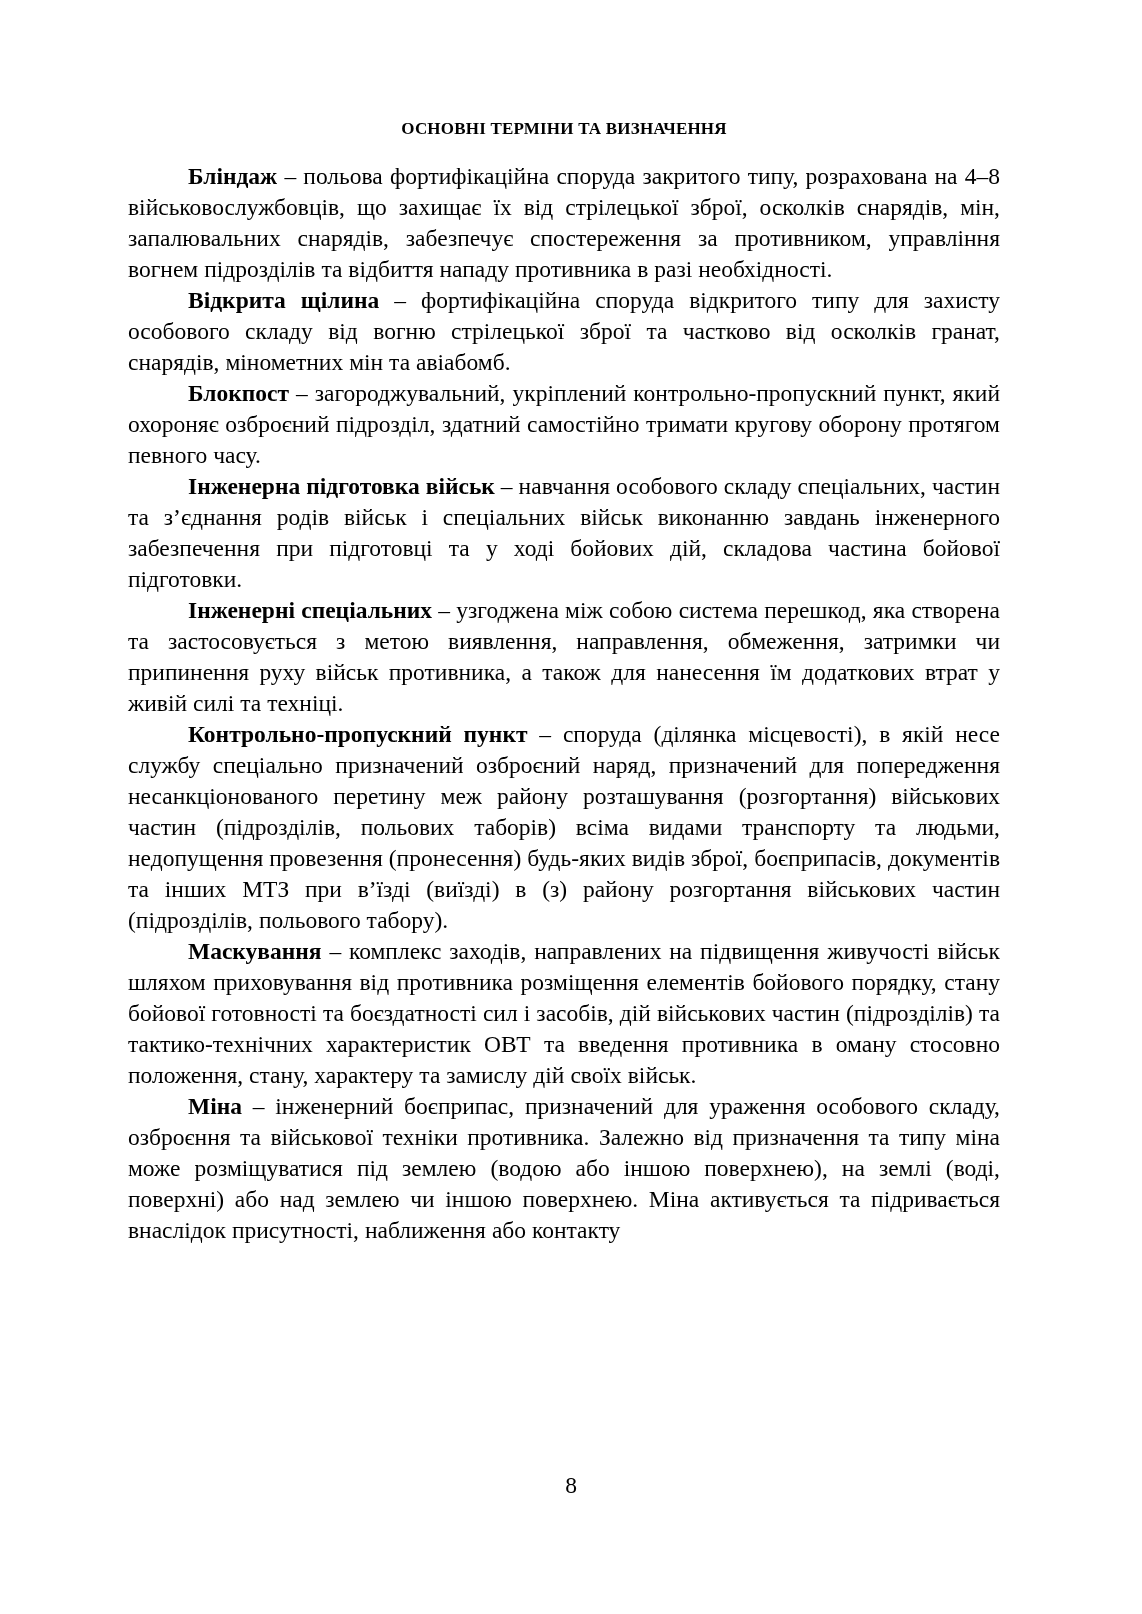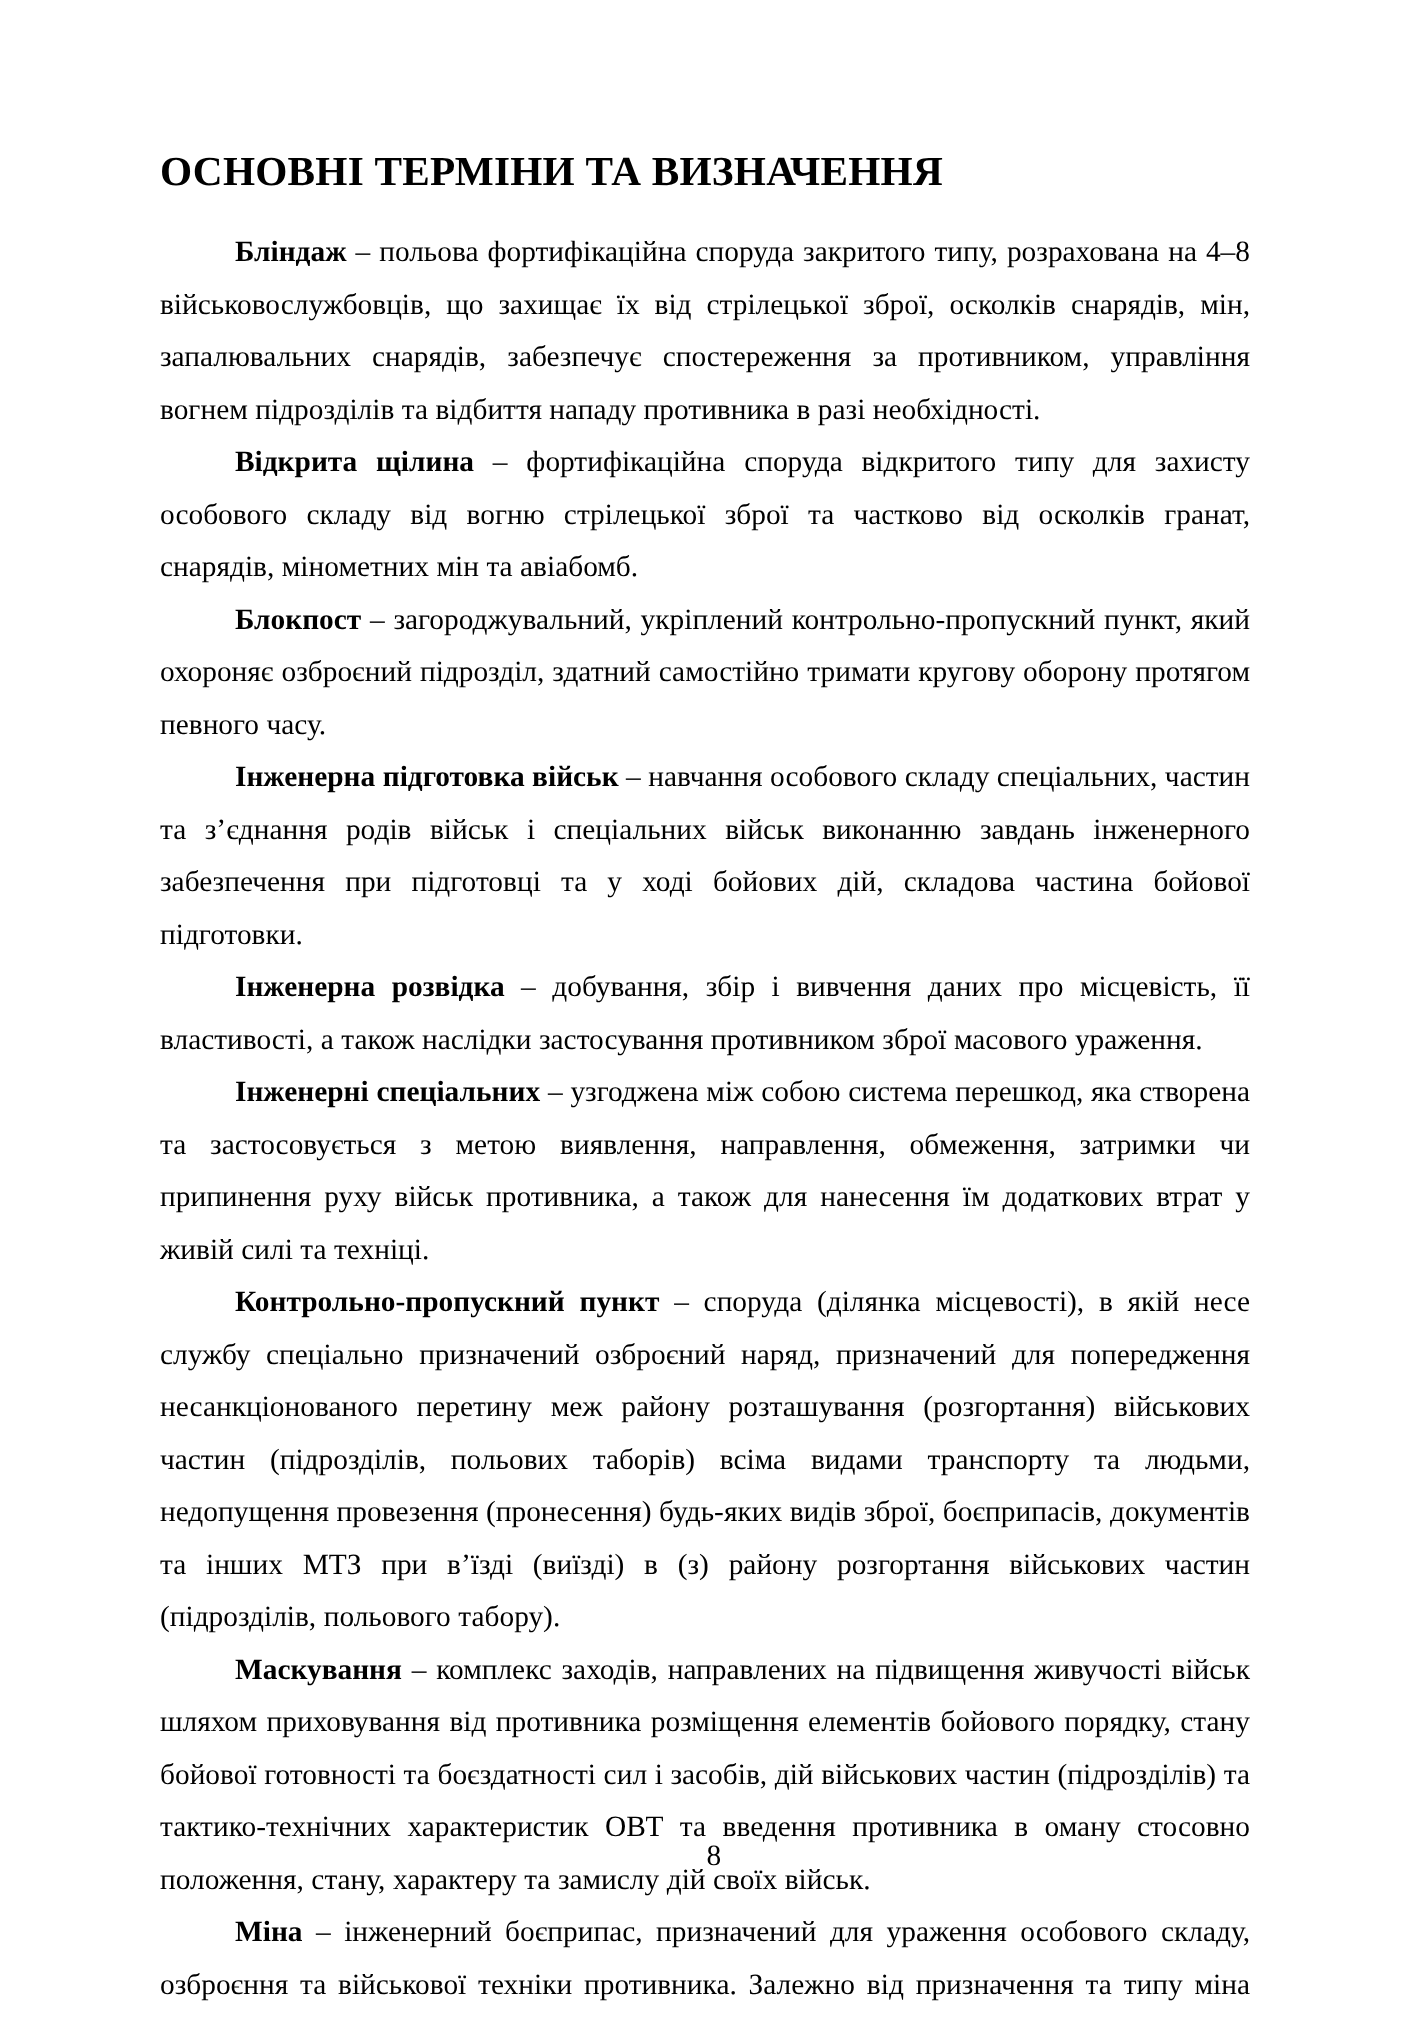--- a/index.html
+++ b/index.html
@@ -19,30 +19,30 @@
     color: #000000;
     overflow: hidden;
   }
   .content {
     position: absolute;
     left: 128px;
     top: 118px;
     width: 872px;
   }
   .doc-title {
-    font-size: 33px;
+    font-size: 17px;
     font-weight: bold;
-    text-align: left;
+    text-align: center;
     letter-spacing: 0.2px;
     line-height: 1.25;
     margin: 0 0 22px 0;
   }
   .para {
     font-size: 23.5px;
-    line-height: 42px;
+    line-height: 31px;
     text-align: justify;
     text-justify: inter-word;
     text-indent: 60px;
     margin: 0;
     hyphens: none;
     word-spacing: 0.1px;
   }
   .term {
     font-weight: bold;
   }
@@ -63,21 +63,20 @@
 
   <div class="content">
 
     <h1 class="doc-title">ОСНОВНІ ТЕРМІНИ ТА ВИЗНАЧЕННЯ</h1>
 
     <div id="entries-container">
         <p class="para"><span class="term">Бліндаж</span><span class="definition"> – польова фортифікаційна споруда закритого типу, розрахована на 4–8 військовослужбовців, що захищає їх від стрілецької зброї, осколків снарядів, мін, запалювальних снарядів, забезпечує спостереження за противником, управління вогнем підрозділів та відбиття нападу противника в разі необхідності.</span></p>
         <p class="para"><span class="term">Відкрита щілина</span><span class="definition"> – фортифікаційна споруда відкритого типу для захисту особового складу від вогню стрілецької зброї та частково від осколків гранат, снарядів, мінометних мін та авіабомб.</span></p>
         <p class="para"><span class="term">Блокпост</span><span class="definition"> – загороджувальний, укріплений контрольно-пропускний пункт, який охороняє озброєний підрозділ, здатний самостійно тримати кругову оборону протягом певного часу.</span></p>
         <p class="para"><span class="term">Інженерна підготовка військ</span><span class="definition"> – навчання особового складу спеціальних, частин та з’єднання родів військ і спеціальних військ виконанню завдань інженерного забезпечення при підготовці та у ході бойових дій, складова частина бойової підготовки.</span></p>
-        <p class="para"><span class="term">Інженерна розвідка</span><span class="definition"> – добування, збір і вивчення даних про місцевість, її властивості, а також наслідки застосування противником зброї масового ураження.</span></p>
         <p class="para"><span class="term">Інженерні спеціальних</span><span class="definition"> – узгоджена між собою система перешкод, яка створена та застосовується з метою виявлення, направлення, обмеження, затримки чи припинення руху військ противника, а також для нанесення їм додаткових втрат у живій силі та техніці.</span></p>
         <p class="para"><span class="term">Контрольно-пропускний пункт</span><span class="definition"> – споруда (ділянка місцевості), в якій несе службу спеціально призначений озброєний наряд, призначений для попередження несанкціонованого перетину меж району розташування (розгортання) військових частин (підрозділів, польових таборів) всіма видами транспорту та людьми, недопущення провезення (пронесення) будь-яких видів зброї, боєприпасів, документів та інших МТЗ при в’їзді (виїзді) в (з) району розгортання військових частин (підрозділів, польового табору).</span></p>
         <p class="para"><span class="term">Маскування</span><span class="definition"> – комплекс заходів, направлених на підвищення живучості військ шляхом приховування від противника розміщення елементів бойового порядку, стану бойової готовності та боєздатності сил і засобів, дій військових частин (підрозділів) та тактико-технічних характеристик ОВТ та введення противника в оману стосовно положення, стану, характеру та замислу дій  своїх військ.</span></p>
         <p class="para"><span class="term">Міна</span><span class="definition"> – інженерний боєприпас, призначений для ураження особового складу, озброєння та військової техніки противника. Залежно від призначення та типу міна може розміщуватися під землею (водою або іншою поверхнею), на землі (воді, поверхні) або над землею чи іншою поверхнею. Міна активується та підривається внаслідок присутності, наближення або контакту</span></p>
       </div>
 
   </div>
 
   <div class="page-number">8</div>
 

